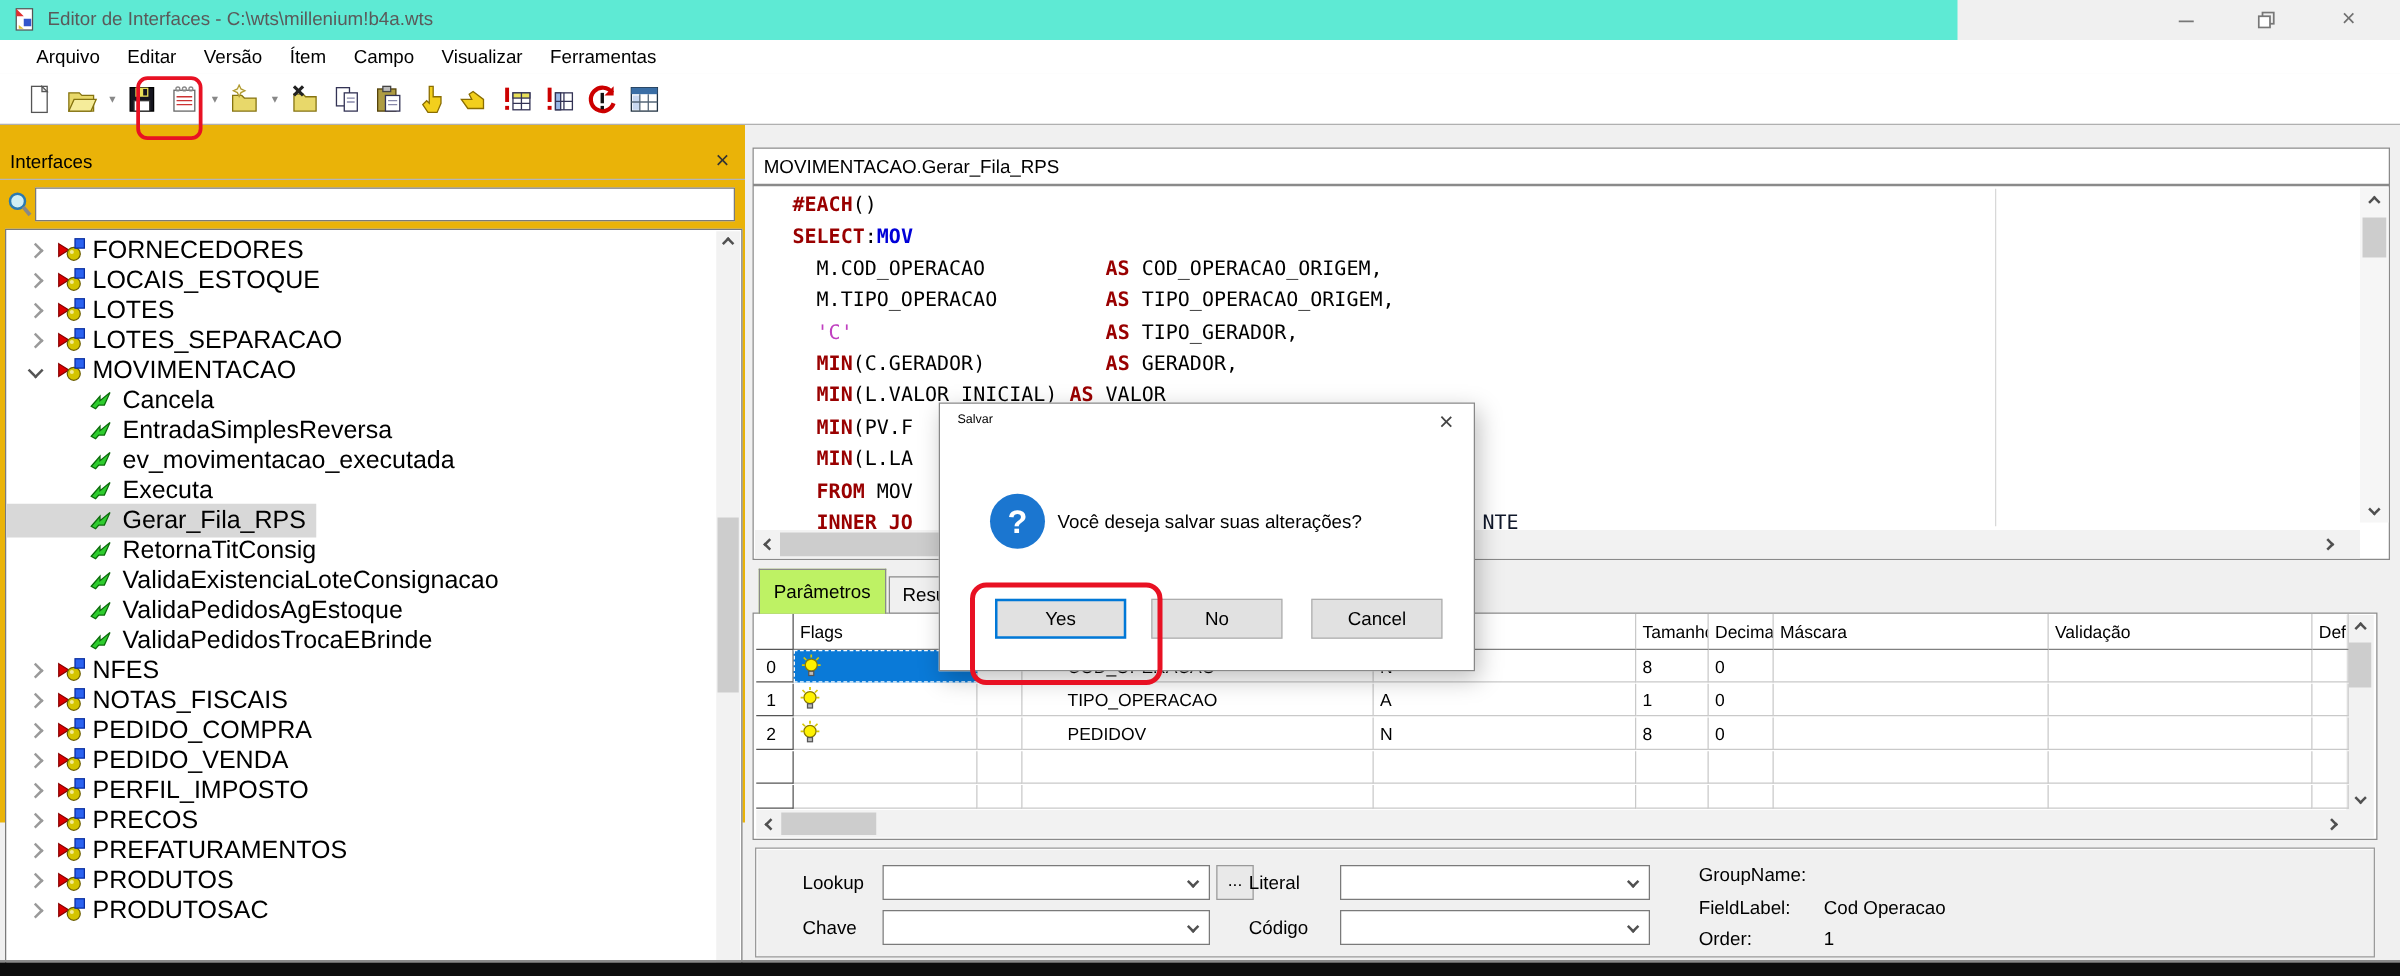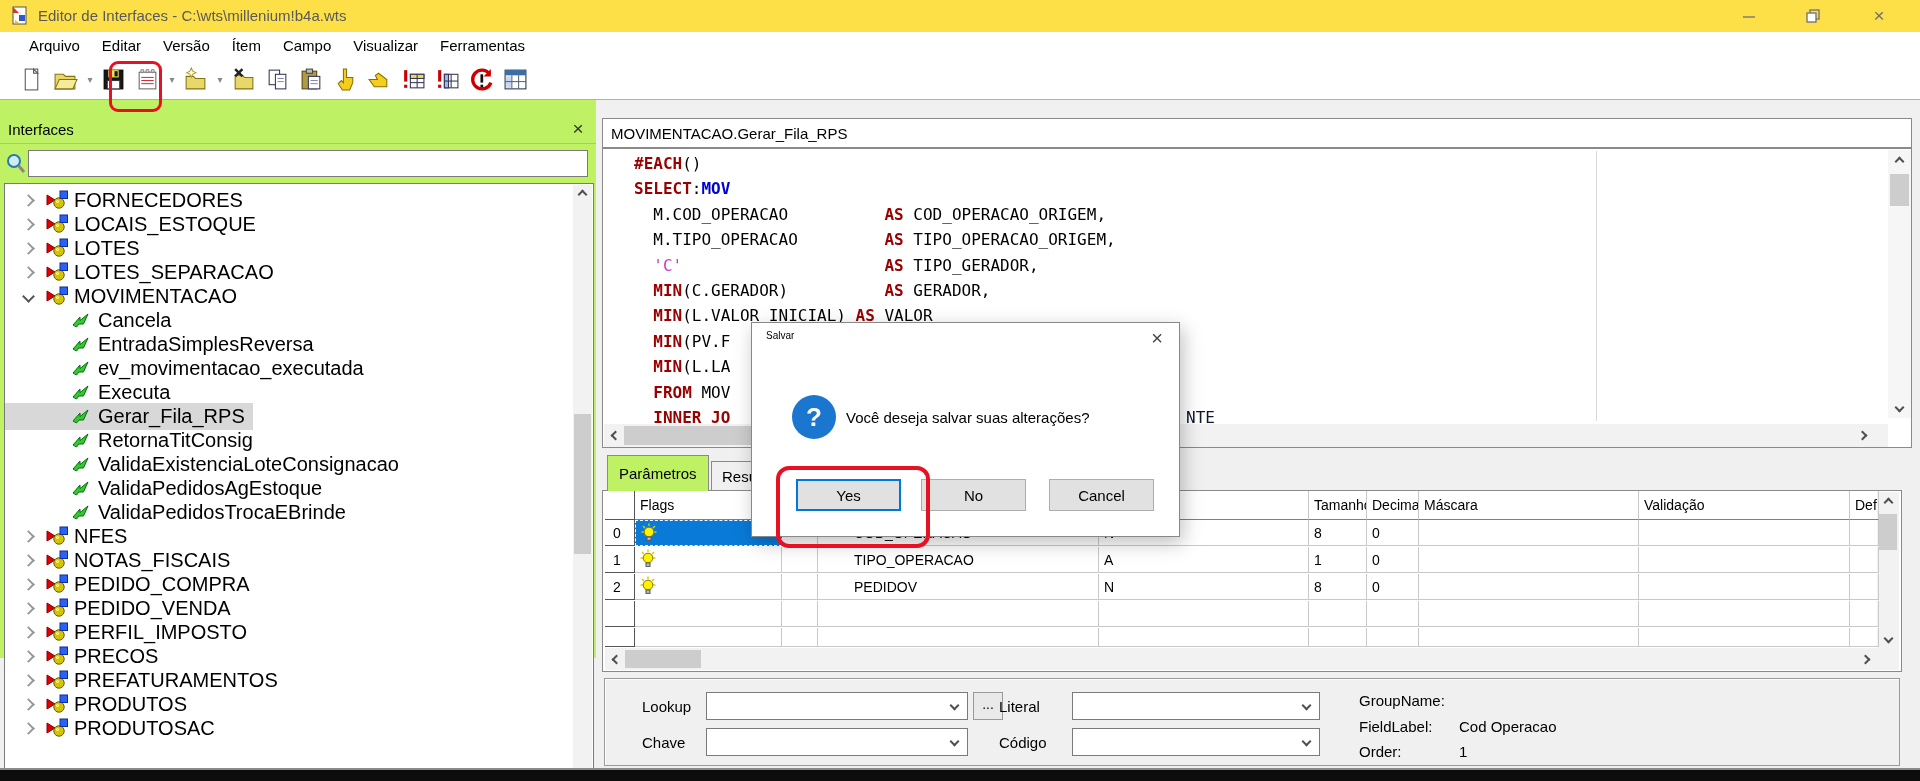--- a/index.html
+++ b/index.html
@@ -1,30 +1,30 @@
 <!DOCTYPE html>
 <html><head>
 <meta charset="utf-8">
 <style>
   html,body{margin:0;padding:0;background:#c8c8c8;}
   #app{position:relative;width:1920px;height:781px;background:#F0F0F0;overflow:hidden;
        font-family:"Liberation Sans",sans-serif;color:#000;font-size:15px;}
   
-  .titlebar{position:absolute;left:0;top:0;width:1920px;height:32px;background:#fde047;}
+  .titlebar{position:absolute;left:0;top:0;width:1535px;height:32px;background:#5eead4;padding-left:31px;}
   .title-icon{position:absolute;left:10px;top:6px;}
   .title-text{position:absolute;left:38px;top:7px;font-size:15px;color:#5a5a5a;}
   .win-btn{position:absolute;top:0;width:46px;height:31px;display:flex;align-items:center;justify-content:center;color:#707070;}
   .menubar{position:absolute;left:0;top:32px;width:1920px;height:27px;background:#fff;display:flex;align-items:center;padding-left:18px;box-sizing:border-box;}
   .menu-item{padding:0 11px;font-size:15px;color:#000;}
   .toolbar{position:absolute;left:0;top:59px;width:1920px;height:40px;background:#fff;display:flex;align-items:center;padding-left:16px;box-sizing:border-box;}
   .tb-icon{width:30px;height:28px;margin-right:4px;display:flex;align-items:center;justify-content:center;}
   .tb-dd{width:12px;height:28px;display:flex;align-items:center;justify-content:center;color:#888;font-size:10px;margin-right:2px;}
   .top-divider{position:absolute;left:0;top:99px;width:1920px;height:1px;background:#b0b0b0;}
   
-  .left-panel{position:absolute;left:0;top:100px;width:596px;height:558px;background:#bef264;}
+  .left-panel{position:absolute;left:0;top:100px;width:596px;height:558px;background:#eab308;}
   .lp-title{position:absolute;left:8px;top:21px;font-size:15px;}
   .lp-close{position:absolute;left:566px;top:18px;width:24px;height:22px;text-align:center;font-size:19px;color:#333;line-height:22px;}
   .lp-divider{position:absolute;left:0;top:43px;width:596px;height:1px;background:#b5b5b5;}
   .lp-search-icon{position:absolute;left:5px;top:52px;}
   .lp-search{position:absolute;left:28px;top:50px;width:560px;height:27px;border:1px solid #7a7a7a;background:#fff;box-sizing:border-box;font-size:15px;padding:0 6px;outline:none;font-family:"Liberation Sans",sans-serif;}
   .tree-box{position:absolute;left:4px;top:83px;width:590px;height:683px;background:#fff;border:1px solid #7a7a7a;box-sizing:border-box;overflow:hidden;}
   .tree{position:absolute;left:0;top:4px;width:566px;}
   .tree-row{height:24px;display:flex;align-items:center;white-space:nowrap;}
   .tr-chev{margin-left:14px;width:18px;display:flex;justify-content:center;}
   .tr-icon{margin-left:8px;width:24px;display:flex;justify-content:center;}

